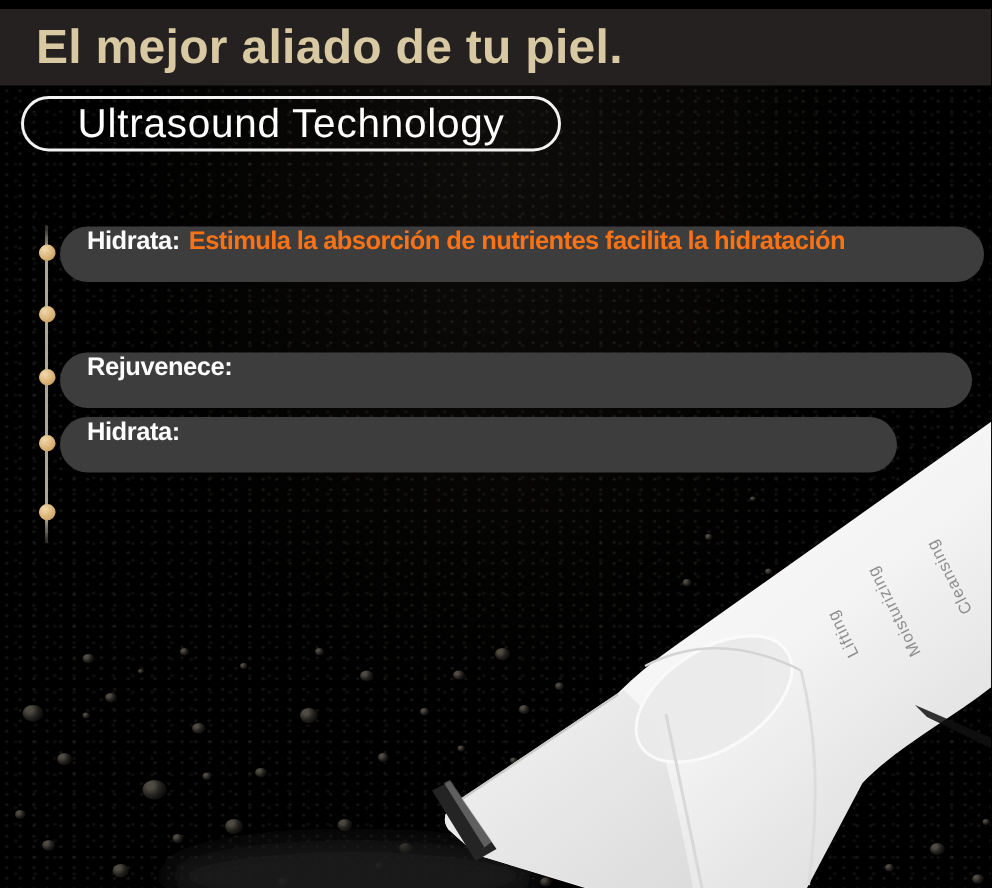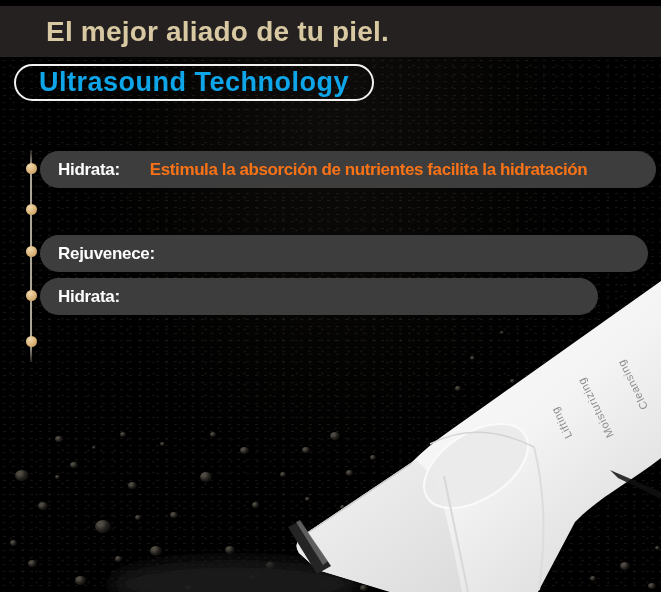--- a/index.html
+++ b/index.html
@@ -22,46 +22,46 @@
     background:radial-gradient(circle at 32% 28%, #575248 0 16%, #262420 48%, #0c0b0a 78%, #000 100%);
     box-shadow:0 1px 1px rgba(0,0,0,.8);
     opacity:.92;
   }
   
   .top-strip{
     position:absolute;left:0;top:6px;width:661px;height:51px;
     background:#242120;display:flex;align-items:center;
   }
   .title{
-    margin-left:46px;font-size:28px;font-weight:600;letter-spacing:.2px;
+    margin-left:24px;font-size:32px;font-weight:600;letter-spacing:.2px;
     color:#d8c9a2;
   }
   
   .banner-pill{
     position:absolute;left:14px;top:64px;width:360px;height:37px;
     border:2px solid #f2f2f2;border-radius:22px;box-sizing:border-box;
     display:flex;align-items:center;justify-content:center;
   }
   .banner-pill span{
-    color:#0ea5e9;font-size:27px;font-weight:700;letter-spacing:.5px;white-space:nowrap;
+    color:#ffffff;font-size:27px;font-weight:400;letter-spacing:.5px;white-space:nowrap;
   }
   
   .rail-line{
     position:absolute;left:30px;top:150px;width:2px;height:212px;
     background:linear-gradient(180deg, rgba(215,205,185,.15), rgba(215,205,185,.8) 8%, rgba(215,205,185,.8) 92%, rgba(215,205,185,.15));
   }
   .rail-dot{
     position:absolute;left:26px;width:11px;height:11px;border-radius:50%;
     background:radial-gradient(circle at 35% 30%, #f0d9ae, #d8af72 60%, #b28a55);
   }
   
   .feature-bar{
     position:absolute;left:40px;height:37px;background:#3e3d3d;border-radius:19px;
-    display:flex;align-items:center;padding:0 0 0 18px;box-sizing:border-box;
-    white-space:nowrap;overflow:hidden;gap:24px;
+    display:flex;padding:0 0 0 18px;box-sizing:border-box;
+    white-space:nowrap;overflow:hidden;
   }
   .feature-bar .lbl{color:#fdfdfd;font-weight:700;font-size:17px;letter-spacing:-.3px;margin-right:6px;}
   .feature-bar .txt{color:#f97316;font-weight:700;font-size:17px;letter-spacing:-.4px;}
   .feature-block{
     position:absolute;left:40px;top:323px;width:404px;height:87px;background:#3e3d3d;
     border-radius:24px;box-sizing:border-box;padding:7px 14px 7px 18px;
     white-space:normal;overflow:hidden;display:block;line-height:27px;
   }
   .feature-block .lbl{font-size:17.5px;}
   .feature-block .txt{font-size:16.5px;letter-spacing:-.45px;}

